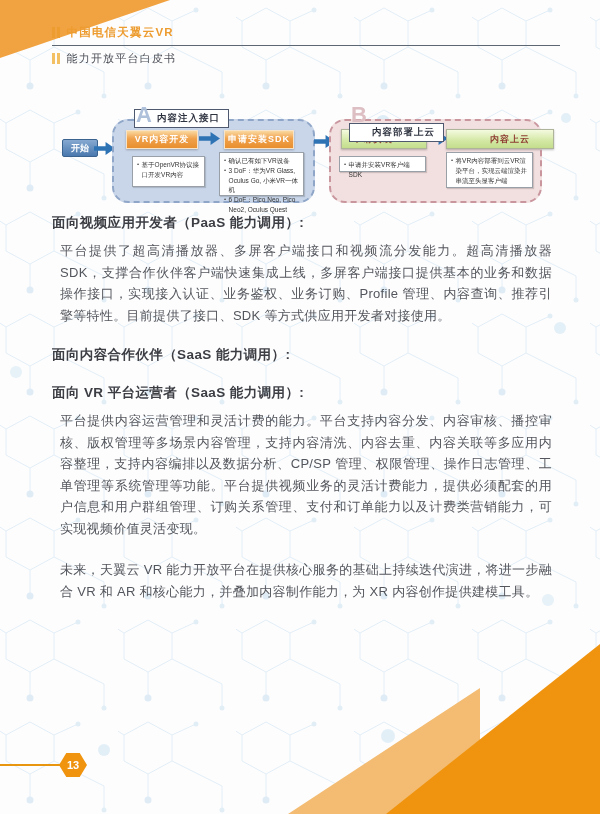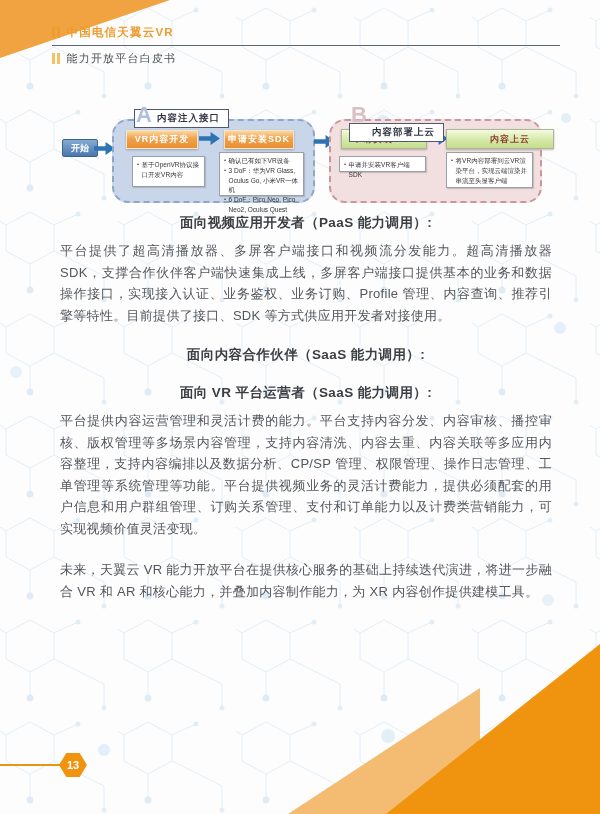--- a/index.html
+++ b/index.html
@@ -60,21 +60,21 @@
   .note .li{display:flex;gap:2.5px;}
   .note .li::before{content:"•";font-size:6px;color:#444;}
   .noteA1{left:132px;top:156px;width:73px;height:31px;}
   .noteA2{left:219px;top:152px;width:85px;height:44px;}
   .noteB1{left:339px;top:156px;width:87px;height:16px;}
   .noteB2{left:446px;top:152px;width:87px;height:36px;}
 
   
   .main{position:absolute;left:52px;top:214px;width:508px;z-index:2;}
   .sec{margin:0 0 20px 0;}
-  .sec h3{margin:0 0 7px 0;font-size:13.5px;color:#3C3E44;font-weight:bold;letter-spacing:.4px;text-align:center;}
+  .sec h3{margin:0 0 7px 0;font-size:13.5px;color:#3C3E44;font-weight:bold;letter-spacing:.4px;}
   .sec p,.closing{margin:8px;font-size:13px;line-height:21.5px;color:#53565C;
         text-align:justify;letter-spacing:.3px;}
   .closing{margin-top:2px;}
 
   
   .page-line{position:absolute;left:0;top:764px;width:61px;height:2px;background:#E8960F;z-index:5;}
   .page-hex{position:absolute;left:59px;top:753px;width:28px;height:24px;background:#F0940F;
       clip-path:polygon(26% 0,74% 0,100% 50%,74% 100%,26% 100%,0 50%);
       color:#fff;font-size:11px;font-weight:bold;display:flex;align-items:center;justify-content:center;z-index:5;}
 </style>

